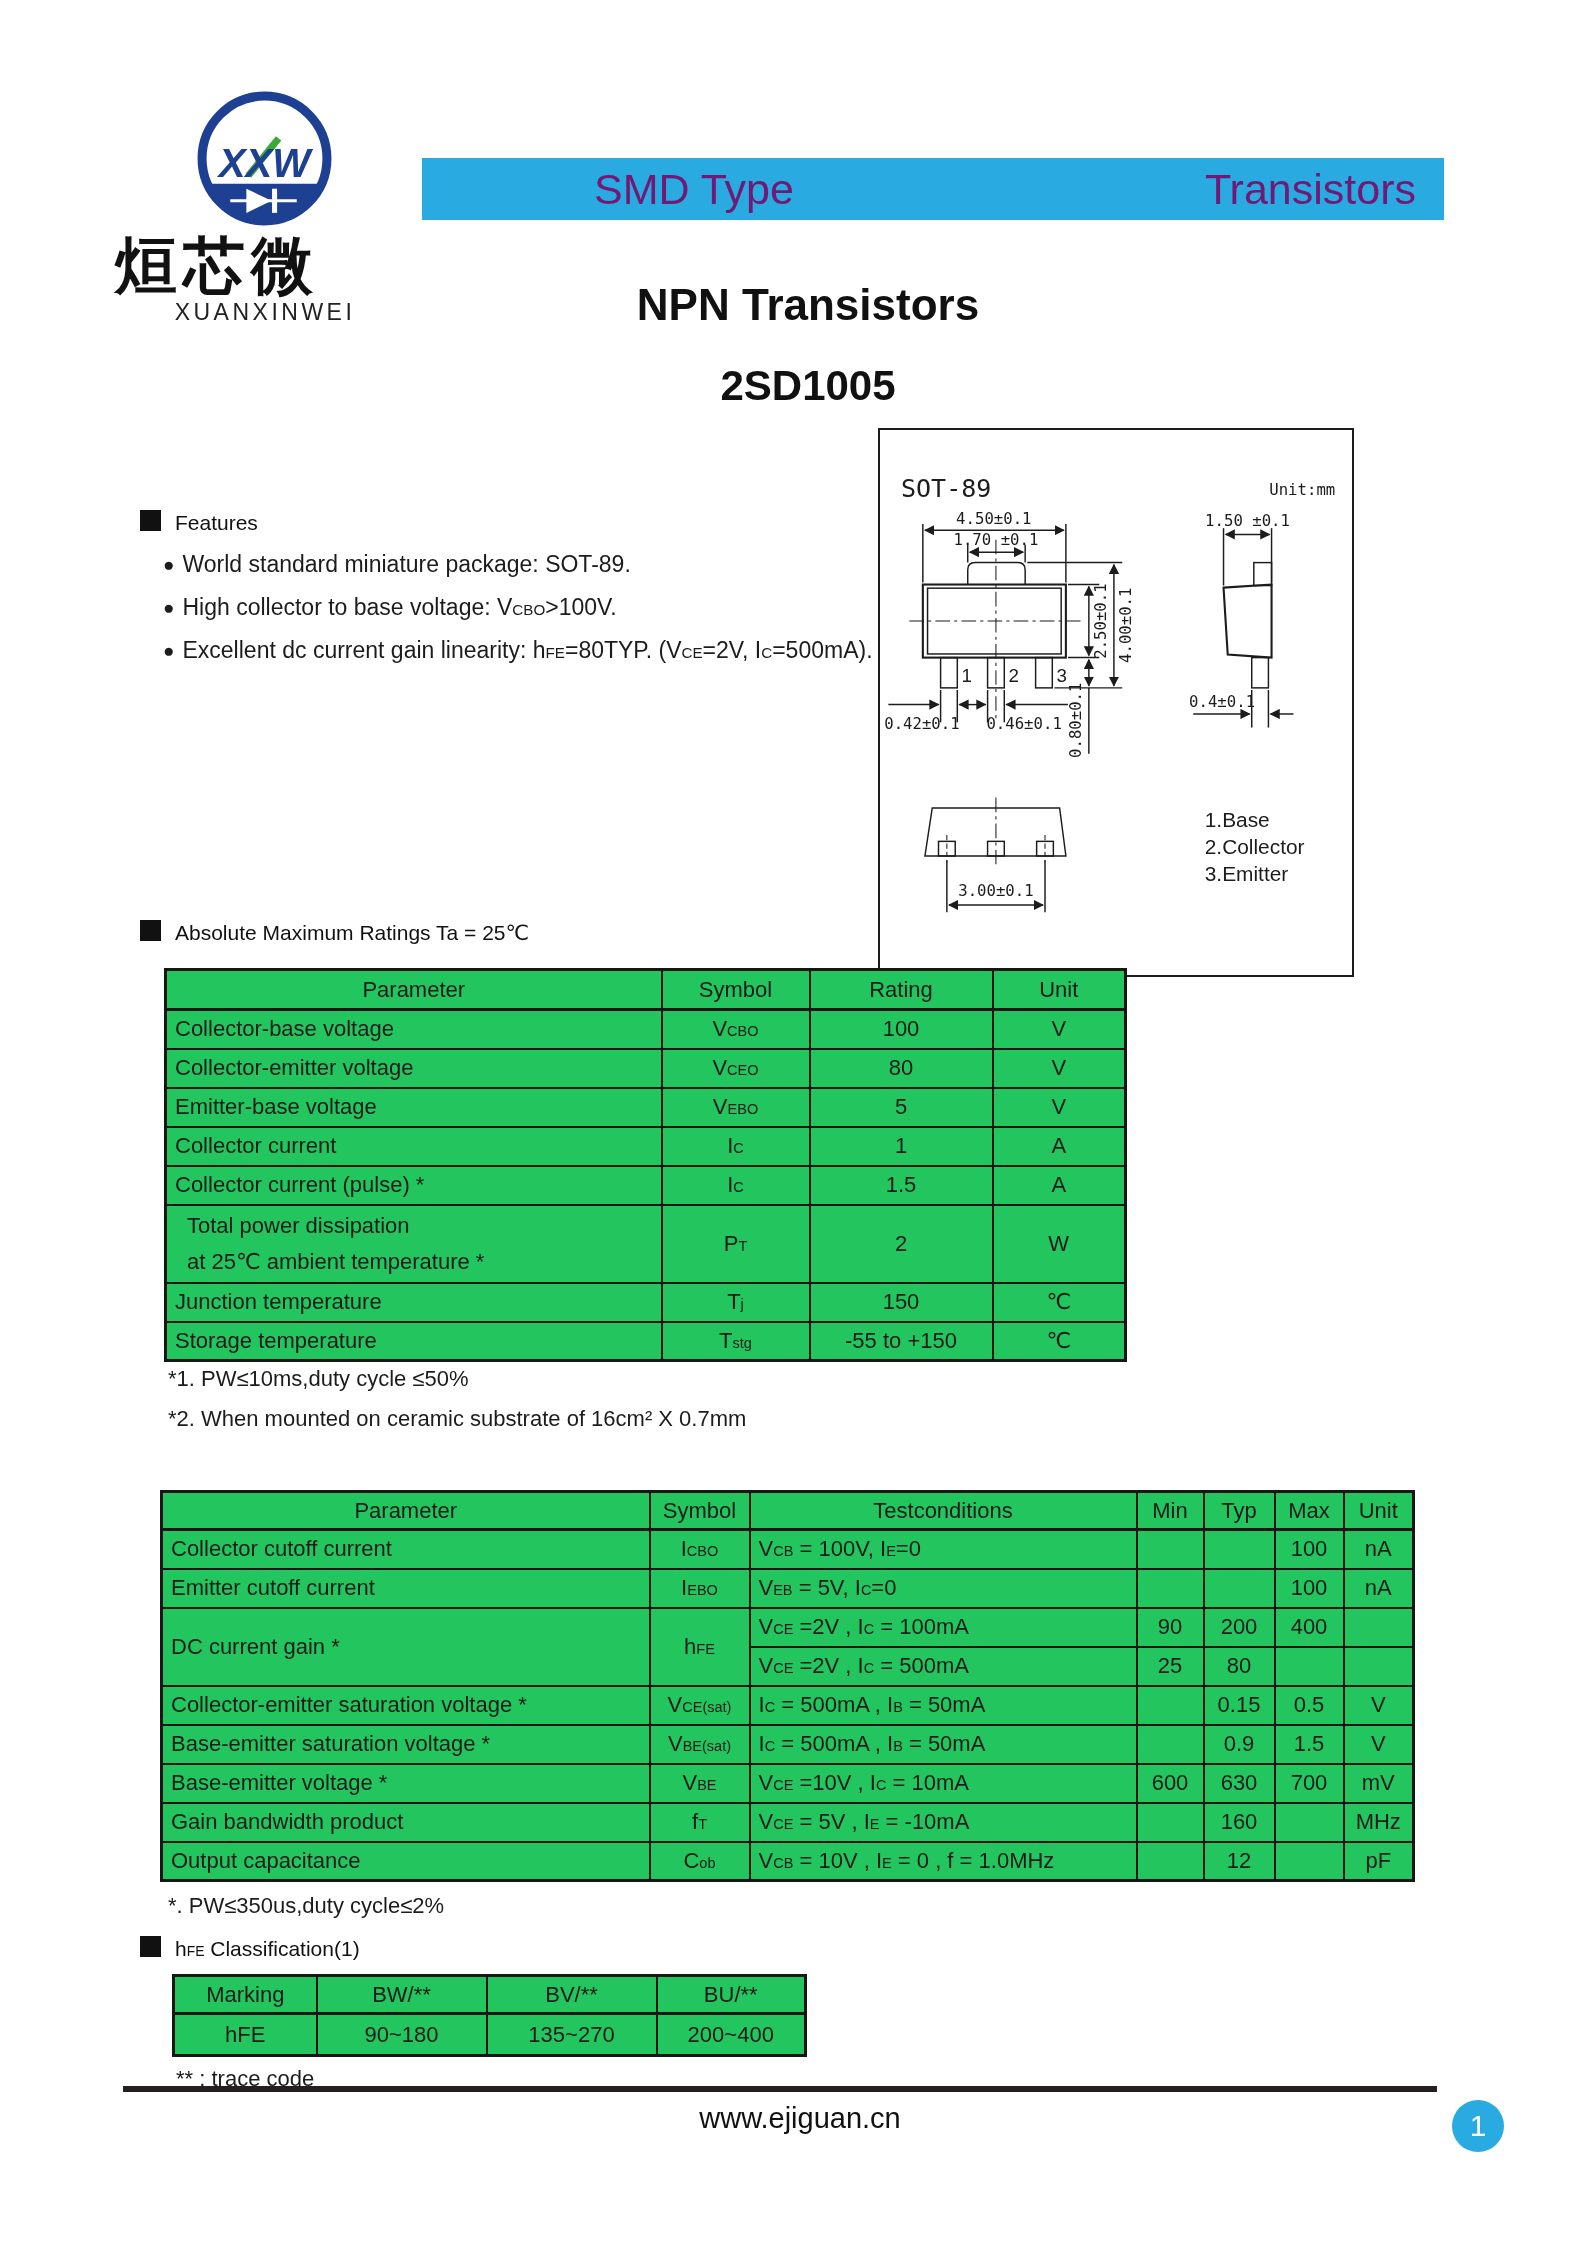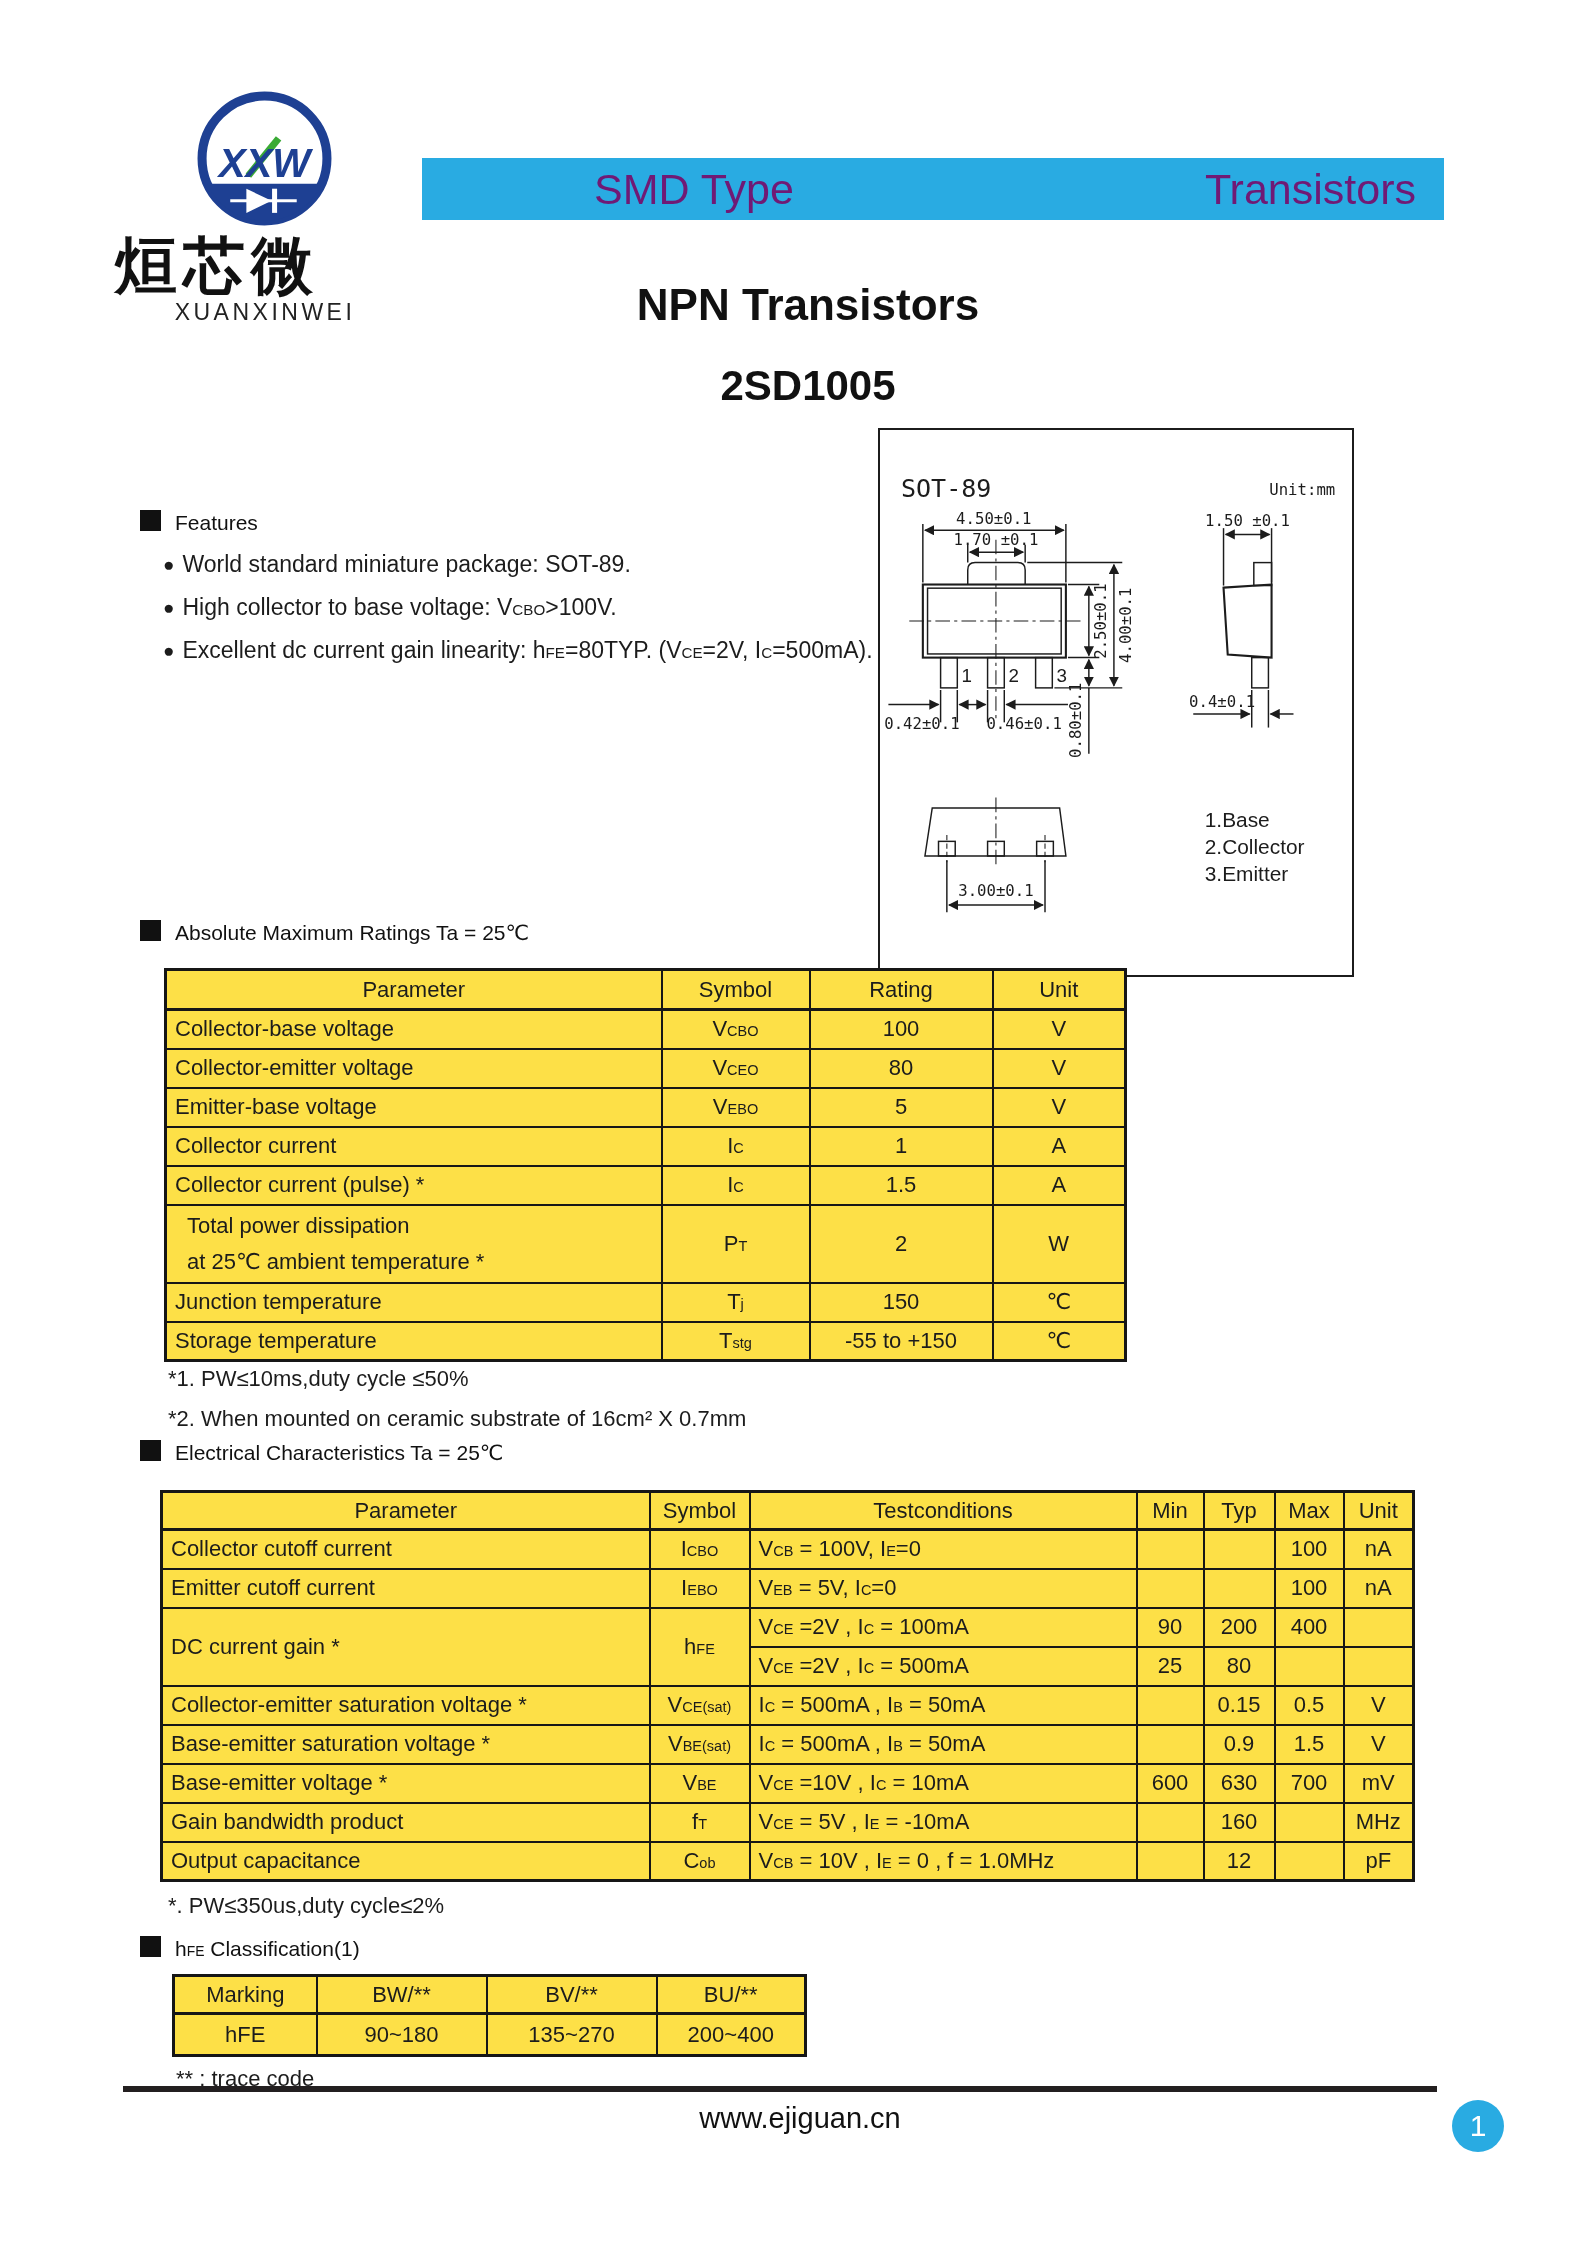--- a/index.html
+++ b/index.html
@@ -41,21 +41,21 @@
 
   
   .sec-head { position:absolute; left:140px; font-size:21px; color:#111; }
   .sq { display:inline-block; width:21px; height:21px; background:#111; margin-right:14px; vertical-align:-1px; }
 
   
   .feature { position:absolute; left:163px; font-size:23px; color:#1c1c1c; }
   .bullet { display:inline-block; font-size:19px; margin-right:8px; vertical-align:1px; }
 
   
-  .dtable { position:absolute; border-collapse:collapse; table-layout:fixed; background:#fde047; }
+  .dtable { position:absolute; border-collapse:collapse; table-layout:fixed; background:#22c55e; }
   .dtable td { border:2px solid #161616; font-size:22px; color:#1c1c1c; text-align:center; vertical-align:middle; padding:0; overflow:hidden; }
   .dtable { border:3px solid #161616; }
   .dtable tr.hrow td { border-bottom-width:3px; }
   .dtable td.left { text-align:left; padding-left:8px; }
   .twolines { display:flex; flex-direction:column; justify-content:space-between; height:62px; padding:7px 0 7px 0;margin-left:12px; }
 
   .footnote { position:absolute; left:168px; font-size:22px; color:#1c1c1c; }
 
   .footer-rule { position:absolute; left:123px; top:2086px; width:1314px; height:6px; background:#231f20; }
   .footer-url { position:absolute; left:0; top:2102px; width:1600px; text-align:center; font-size:29px; color:#111; }
@@ -283,23 +283,20 @@
       <td>T<span class="sub">stg</span></td>
       <td>-55 to +150</td>
       <td>℃</td>
     </tr>
   </tbody>
     </table>
 
   <div class="footnote" style="top:1366px;">*1. PW≤10ms,duty cycle ≤50%</div>
   <div class="footnote" style="top:1406px;">*2. When mounted on ceramic substrate of 16cm² X 0.7mm</div>
 
-  <div class="sec-head abs" style="top:1440px;">
-    <span class="sq"></span><span>Electrical Characteristics Ta = 25℃</span>
-  </div>
 
   <table class="dtable" style="left:160px; top:1490px; width:1252px;">
     <colgroup>
         <col style="width:488px">
         <col style="width:100px">
         <col style="width:387px">
         <col style="width:67px">
         <col style="width:71px">
         <col style="width:69px">
         <col style="width:70px">

